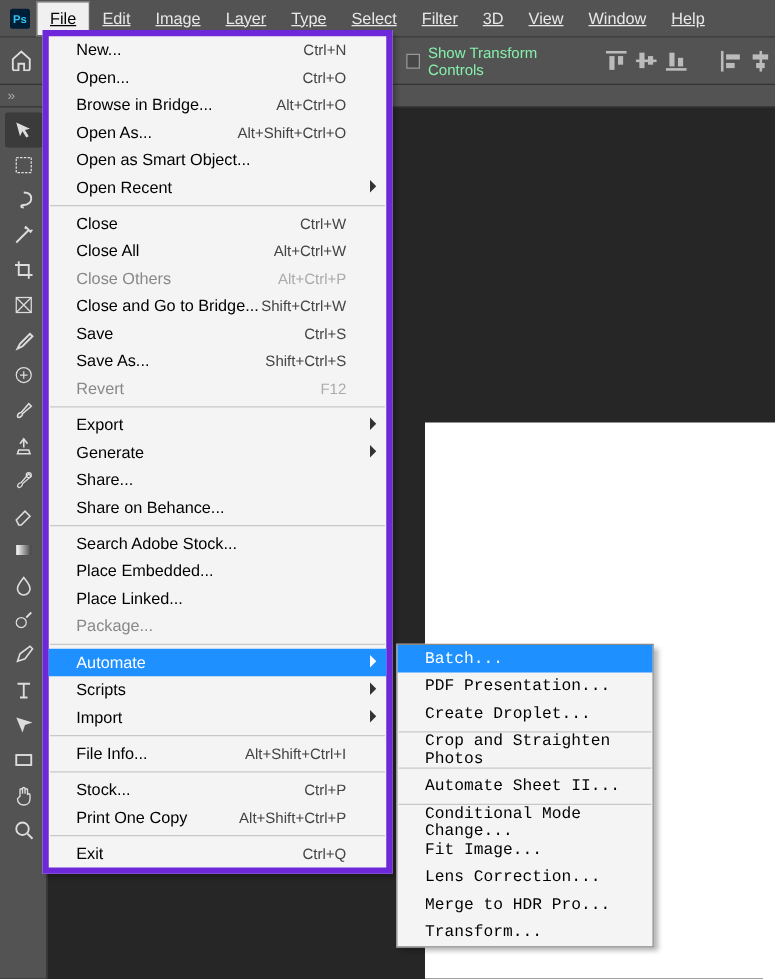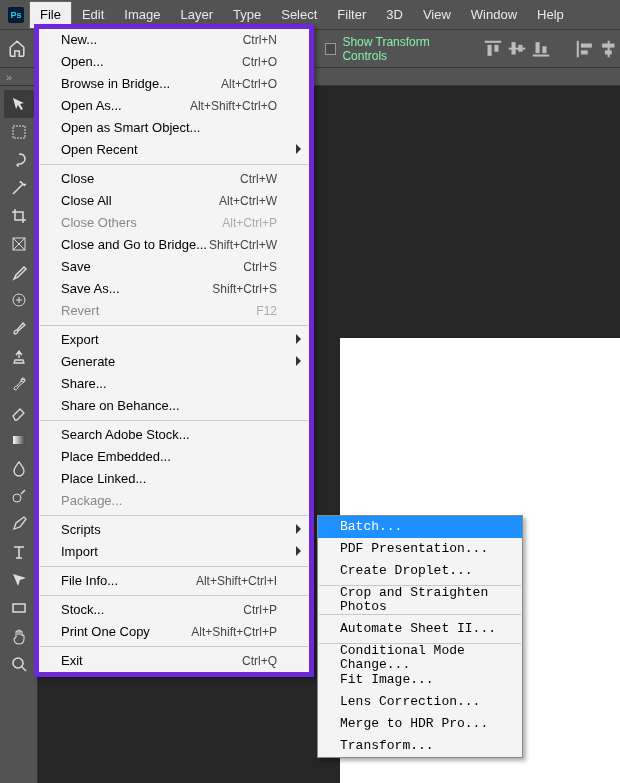--- a/index.html
+++ b/index.html
@@ -30,20 +30,21 @@
     display: flex; align-items: center; justify-content: center;
     border-radius: 2px;
     margin-right: 5px;
   }
   .menu-item {
     padding: 0 10px;
     height: 28px;
     line-height: 28px;
     color: #e8e8e8;
     cursor: default;
+    text-decoration: underline;
   }
   .menu-item.active {
     background: #f0f0f0;
     color: #000;
     border: 1px solid #666;
     line-height: 26px;
   }
   .optionsbar {
     height: 38px;
     background: #535353;
@@ -472,20 +473,24 @@
     <div class="drop-item">
       <span>Place Embedded...</span>
     </div>
     <div class="drop-item">
       <span>Place Linked...</span>
     </div>
     <div class="drop-item disabled">
       <span>Package...</span>
     </div>
     <div class="drop-sep"></div>
+    <div class="drop-item highlight">
+      <span>Automate</span>
+      <span class="submenu-arrow"></span>
+    </div>
     <div class="drop-item">
       <span>Scripts</span>
       <span class="submenu-arrow"></span>
     </div>
     <div class="drop-item">
       <span>Import</span>
       <span class="submenu-arrow"></span>
     </div>
     <div class="drop-sep"></div>
     <div class="drop-item">

